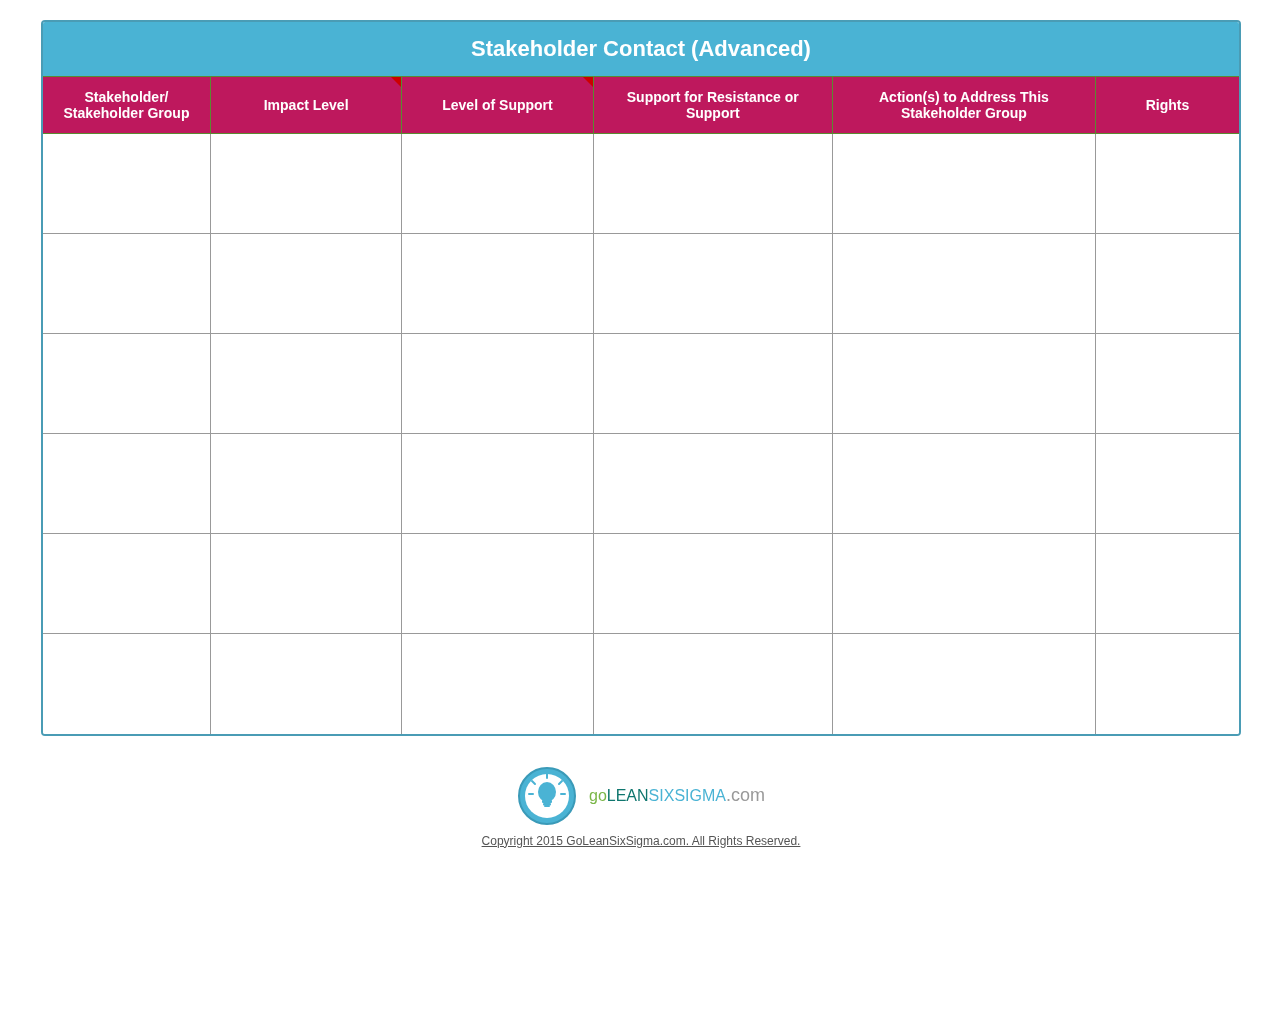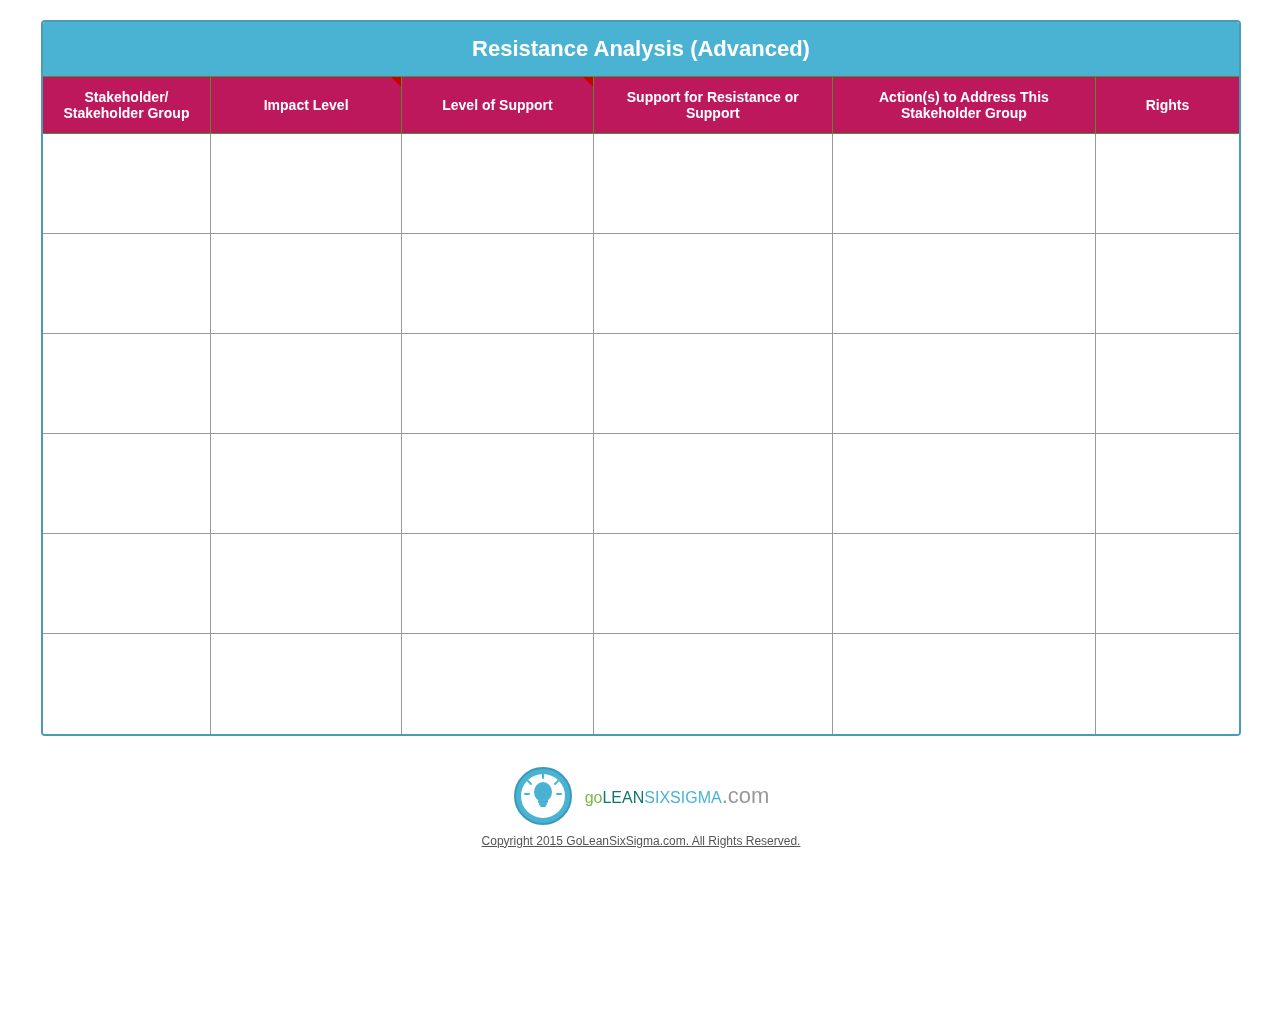--- a/index.html
+++ b/index.html
@@ -129,21 +129,21 @@
       color: #4ab3d4;
       margin-top: 46px;
     }
 
     .logo-sigma {
       color: #4ab3d4;
     }
 
     .logo-com {
       color: #999999;
-      font-size: 22px;
+      font-size: 18px;
       font-weight: normal;
     }
 
     .copyright {
       font-size: 12px;
       color: #555555;
       text-decoration: underline;
     }
 
     
@@ -153,21 +153,21 @@
     th:nth-child(4), td:nth-child(4) { width: 20%; }
     th:nth-child(5), td:nth-child(5) { width: 22%; }
     th:nth-child(6), td:nth-child(6) { width: 12%; }
   </style>
 </head>
 <body>
 
 <div class="page-wrapper">
 
   <div class="table-container">
-    <div class="table-title">Resistance Analysis (Advanced)</div>
+    <div class="table-title">Stakeholder Contact (Advanced)</div>
     <table>
       <thead>
         <tr>
 
         <th>Stakeholder/ Stakeholder Group</th>
             <th>Impact Level<div class="red-triangle"></div></th>
             <th>Level of Support<div class="red-triangle"></div></th>
             <th>Support for Resistance or Support</th>
             <th>Action(s) to Address This Stakeholder Group</th>
             <th>Rights</th>

